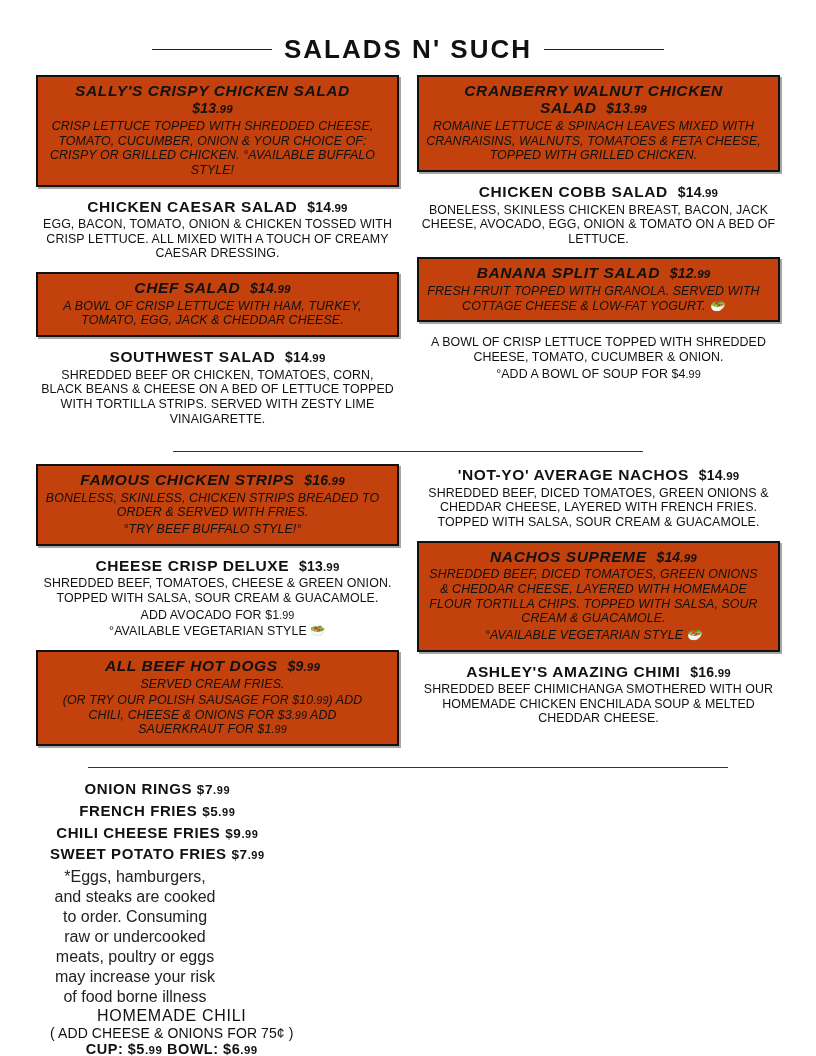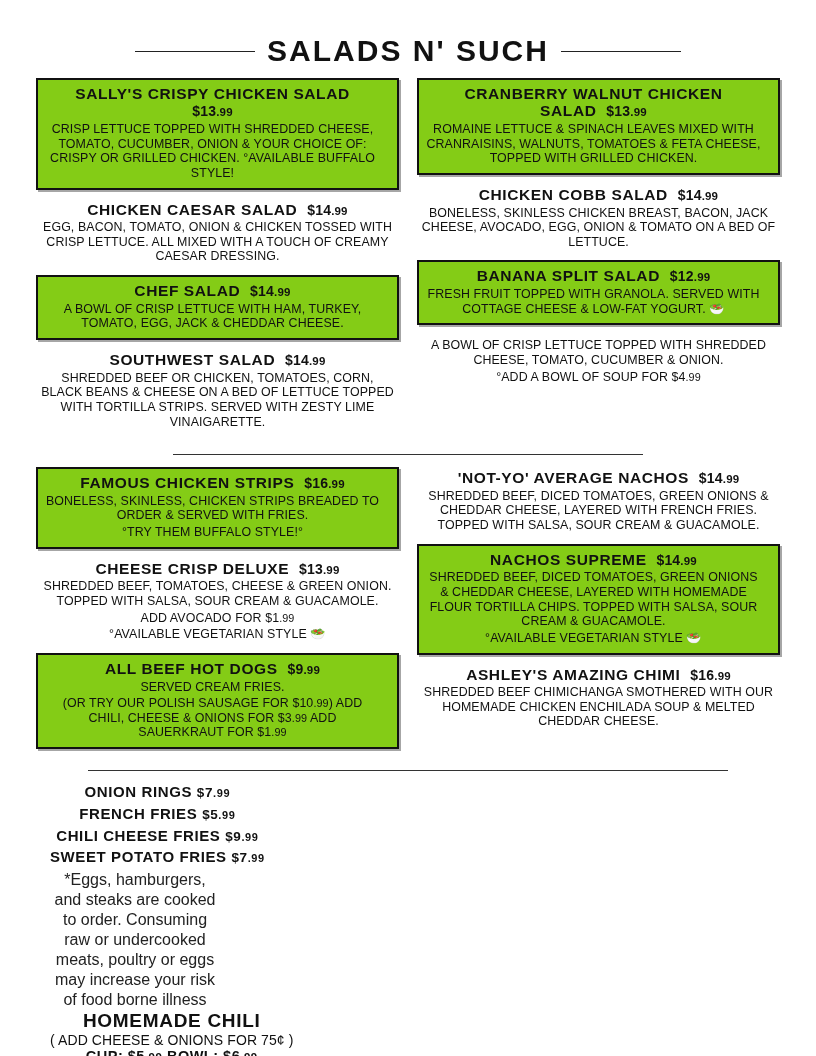--- a/index.html
+++ b/index.html
@@ -30,21 +30,21 @@
     justify-content: center;
     margin-top: 34px;
     gap: 12px;
   }
   .title-rule {
     height: 1px;
     background: #222;
     flex: 0 0 120px;
   }
   .page-title {
-    font-size: 30px;
+    font-size: 26px;
     letter-spacing: 2px;
     font-weight: bold;
     white-space: nowrap;
     font-variant: small-caps;
     text-transform: uppercase;
   }
 
   
   .cols {
     display: flex;
@@ -59,21 +59,22 @@
   
   .item {
     margin-bottom: 9px;
     text-align: center;
     padding: 2px 4px;
   }
   .item.boxed {
     border: 2px solid #111;
     box-shadow: 2px 2px 0 rgba(0,0,0,0.35);
     padding: 5px 17px 7px 7px;
-    background: #84cc16;
+    background: #c2410c;
+    font-style: italic;
   }
   .item-head {
     font-size: 15.5px;
     font-weight: bold;
     letter-spacing: 0.6px;
     line-height: 1.12;
     font-variant: small-caps;
     text-transform: uppercase;
   }
   .item-head .price {
@@ -126,22 +127,22 @@
   .disclaimer {
     font-size: 16px;
     line-height: 1.25;
     width: 170px;
     text-align: center;
     color: #222;
     margin-top: 2px;
   }
 
   .soups .soup-title {
-    font-size: 19px;
-    font-weight: bold;
+    font-size: 16px;
+    font-weight: normal;
     letter-spacing: 0.7px;
     font-variant: small-caps;
     text-transform: uppercase;
   }
   .soups .soup-note {
     font-size: 14px;
     letter-spacing: 0.1px;
   }
   .soups .soup-prices {
     font-size: 14.5px;
@@ -203,21 +204,21 @@
       </div>
   </div>
 
   <div class="mid-rule"></div>
 
   <div class="cols">
     <div class="col" id="apps-left">
         <div class="item boxed">
           <div class="item-head">FAMOUS CHICKEN STRIPS&nbsp;&nbsp;<span class="price">$16<span class="cents">.99</span></span></div>
           <div class="item-desc">BONELESS,   SKINLESS,   CHICKEN   STRIPS BREADED TO ORDER &amp; SERVED WITH FRIES.</div>
-          <div class="item-desc">°TRY THEM BUFFALO STYLE!°</div>
+          <div class="item-desc">°TRY BEEF BUFFALO STYLE!°</div>
         </div>
         <div class="item">
           <div class="item-head">CHEESE CRISP DELUXE&nbsp;&nbsp;<span class="price">$13<span class="cents">.99</span></span></div>
           <div class="item-desc">SHREDDED BEEF, TOMATOES, CHEESE &amp; GREEN  ONION.  TOPPED  WITH  SALSA, SOUR CREAM &amp; GUACAMOLE.</div>
           <div class="item-desc">ADD AVOCADO FOR $1<span class="sm">.99</span></div>
           <div class="item-desc">°AVAILABLE VEGETARIAN STYLE  🥗</div>
         </div>
         <div class="item boxed">
           <div class="item-head">ALL BEEF HOT DOGS&nbsp;&nbsp;<span class="price">$9<span class="cents">.99</span></span></div>
           <div class="item-desc">SERVED CREAM FRIES.</div>

